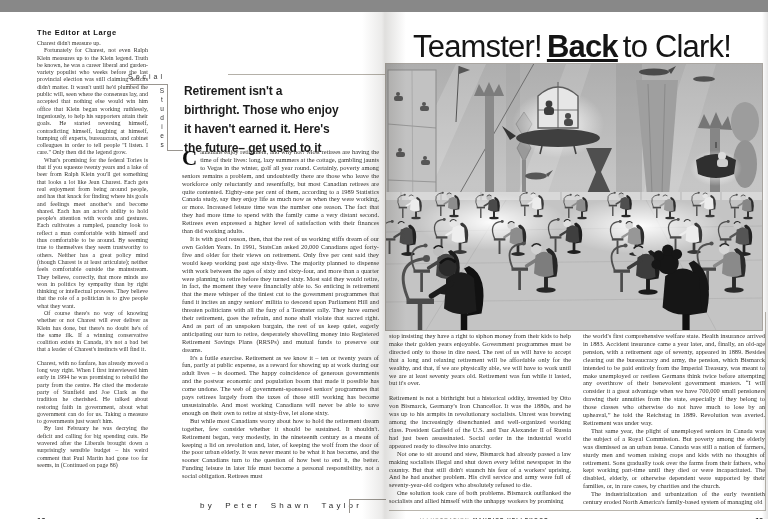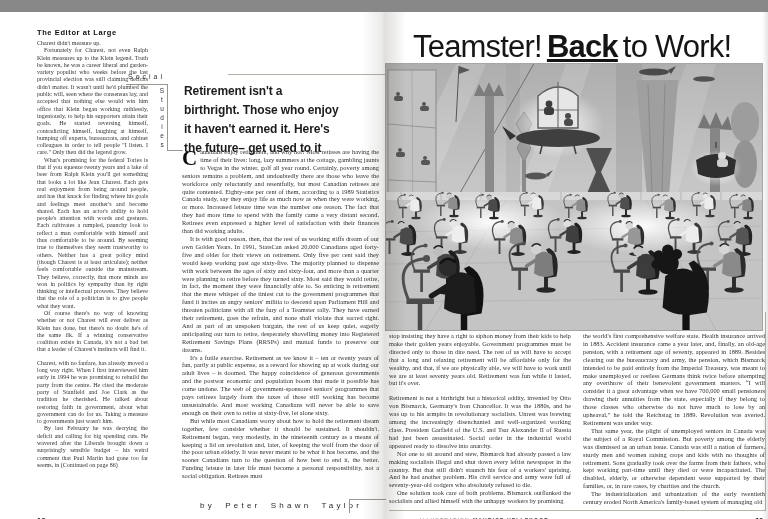--- a/index.html
+++ b/index.html
@@ -98,21 +98,21 @@
       <span>t</span>
       <span>u</span>
       <span>d</span>
       <span>i</span>
       <span>e</span>
       <span>s</span>
     </div>
   </div>
 
   <div class="hl-rule"></div>
-  <h1 class="hl-right"><span>Teamster!</span><b>Back</b><span>to Work!</span></h1>
+  <h1 class="hl-right"><span>Teamster!</span><b>Back</b><span>to Clark!</span></h1>
 
   <p class="deck">Retirement isn't a birthright. Those who enjoy it haven't earned it. Here's the future– get used to it</p>
 
   <div class="fbody">
     <p class="first"><span class="dropcap">C</span><span>anadians enjoy retirement, and why not? Most retirees are having the time of their lives: long, lazy summers at the cottage, gambling jaunts to Vegas in the winter, golf all year round. Certainly, poverty among seniors remains a problem, and undoubtedly there are those who leave the workforce only reluctantly and resentfully, but most Canadian retirees are quite contented. Eighty-one per cent of them, according to a 1989 Statistics Canada study, say they enjoy life as much now as when they were working, or more. Increased leisure time was the number one reason. The fact that they had more time to spend with the family came a very distant second. Retirees even expressed a higher level of satisfaction with their finances than did working adults.</span></p>
     <p>It is with good reason, then, that the rest of us working stiffs dream of our own Golden Years. In 1991, StatsCan asked 20,000 Canadians aged forty-five and older for their views on retirement. Only five per cent said they would keep working past age sixty-five. The majority planned to dispense with work between the ages of sixty and sixty-four, and more than a quarter were planning to retire before they turned sixty. Most said they would retire, in fact, the moment they were financially able to. So enticing is retirement that the mere whisper of the tiniest cut to the government programmes that fund it incites an angry seniors' militia to descend upon Parliament Hill and threaten politicians with all the fury of a Teamster rally. They have earned their retirement, goes the refrain, and none shall violate that sacred right. And as part of an unspoken bargain, the rest of us keep quiet, eagerly anticipating our turn to retire, desperately shovelling money into Registered Retirement Savings Plans (RRSPs) and mutual funds to preserve our dreams.</p>
     <p>It's a futile exercise. Retirement as we know it – ten or twenty years of fun, partly at public expense, as a reward for showing up at work during our adult lives – is doomed. The happy coincidence of generous governments and the postwar economic and population boom that made it possible has come undone. The web of government-sponsored seniors' programmes that pays retirees largely from the taxes of those still working has become unsustainable. And most working Canadians will never be able to save enough on their own to retire at sixty-five, let alone sixty.</p>
     <p>But while most Canadians worry about how to hold the retirement dream together, few consider whether it should be sustained. It shouldn't. Retirement began, very modestly, in the nineteenth century as a means of keeping a lid on revolution and, later, of keeping the wolf from the door of the poor urban elderly. It was never meant to be what it has become, and the sooner Canadians turn to the question of how best to end it, the better. Funding leisure in later life must become a personal responsibility, not a social obligation. Retirees must</p>
   </div>
 

